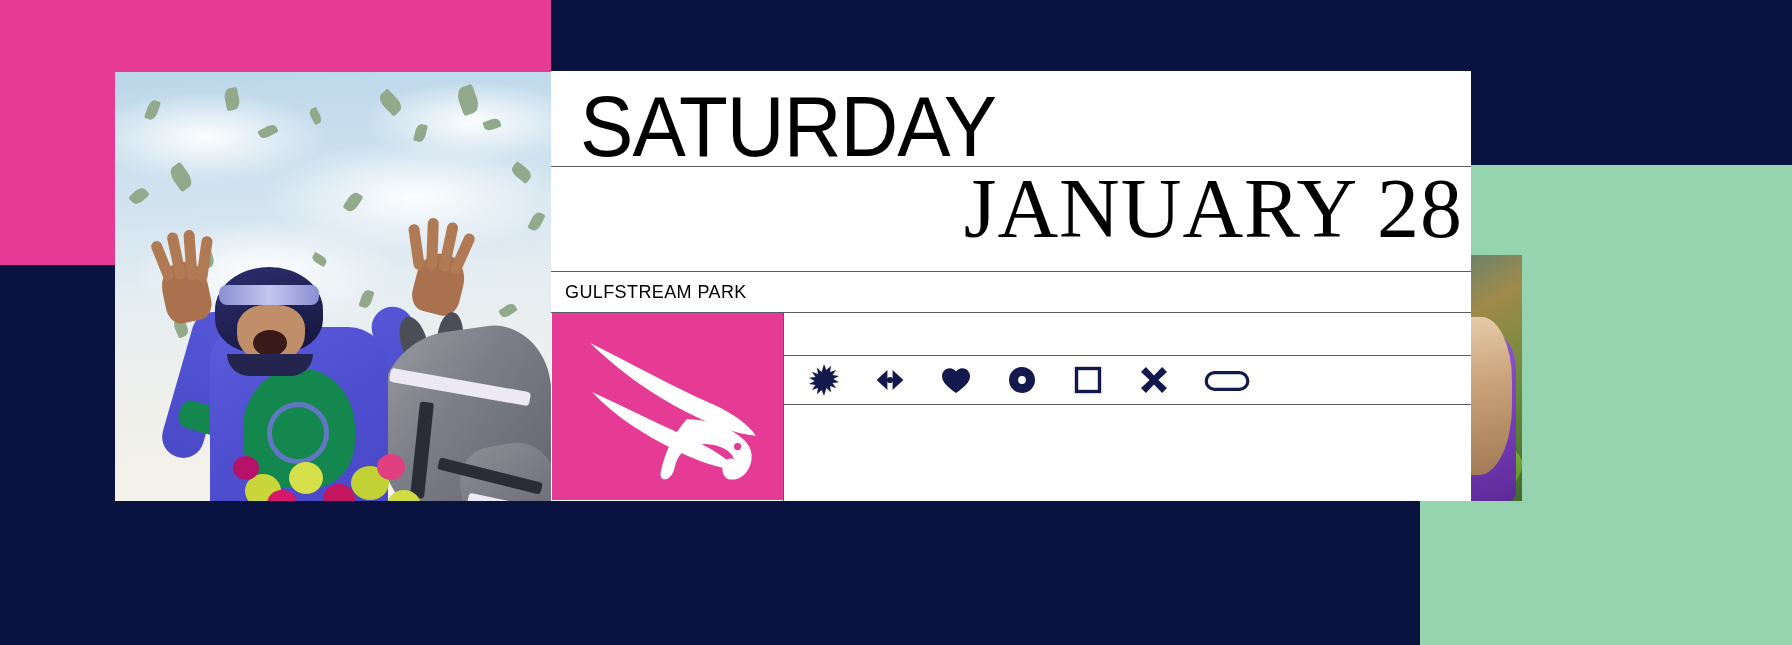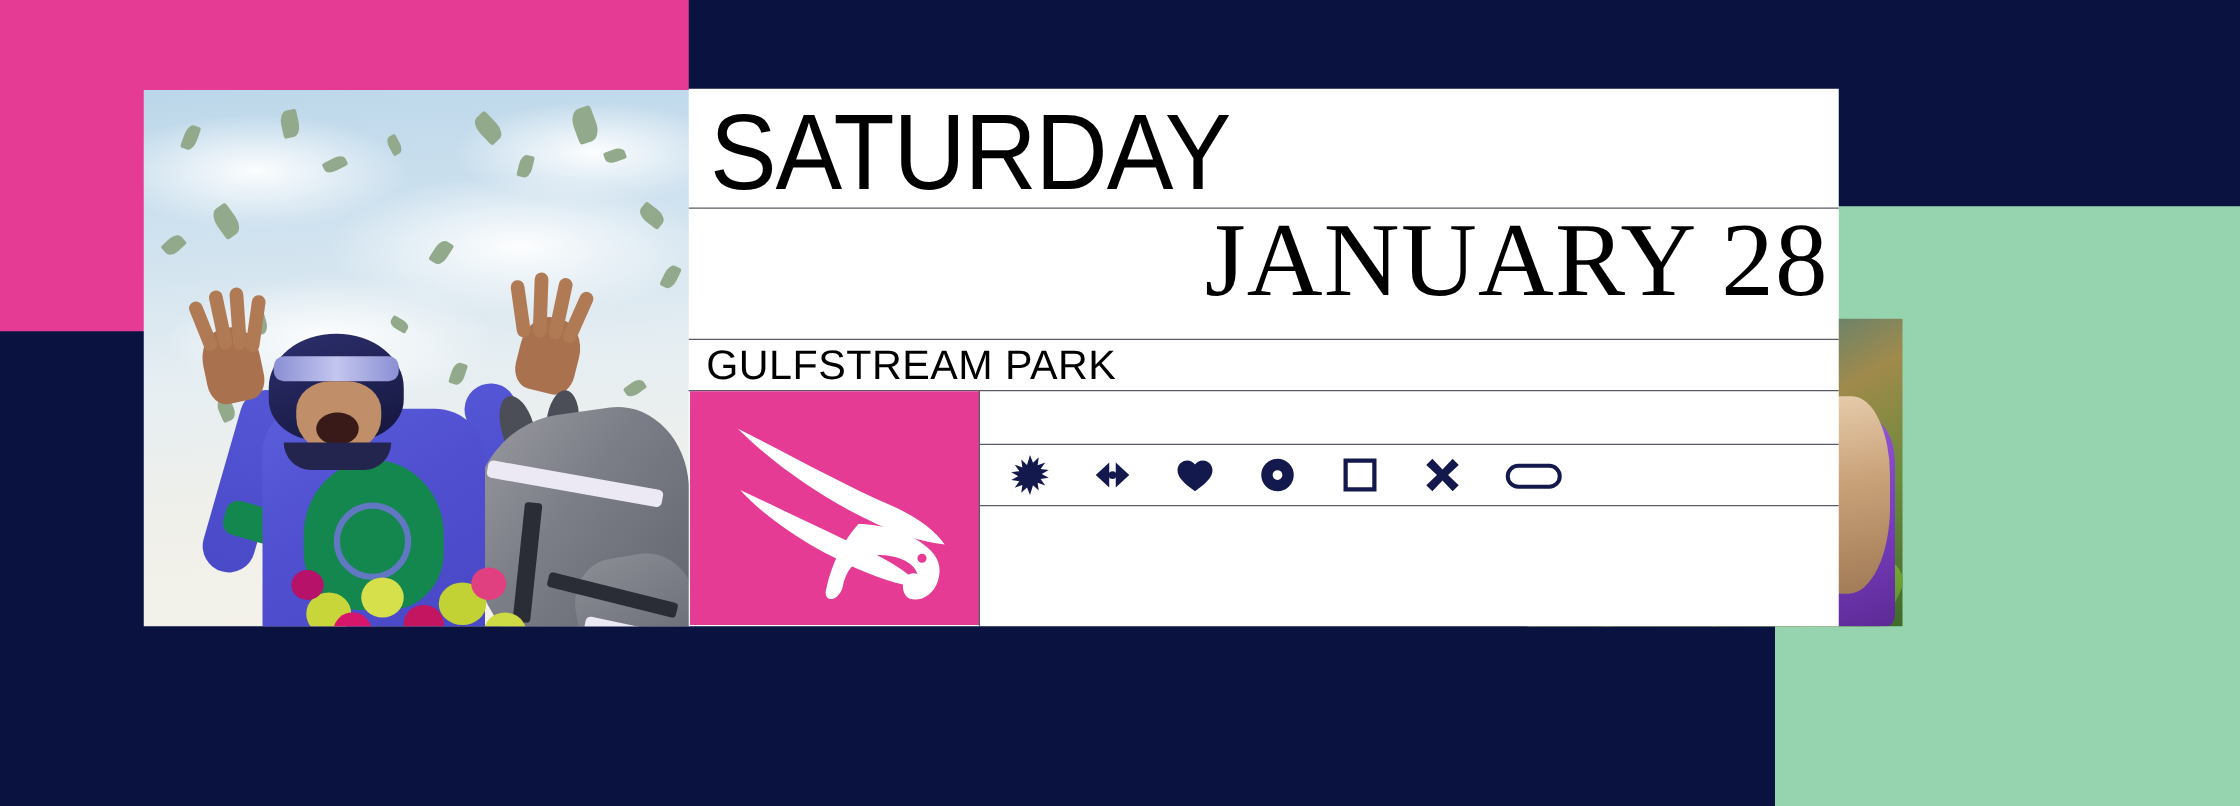--- a/index.html
+++ b/index.html
@@ -154,22 +154,22 @@
   }
 
   
   #info-card {
     position:absolute; left:551px; top:71px; width:920px; height:430px;
     background:#ffffff;
   }
   .rule { position:absolute; left:0; width:100%; height:1px; background:#5b5b66; }
 
   #row-saturday {
-    position:absolute; left:0; top:12px; width:100%; height:95px;
-    display:flex; align-items:flex-start;
+    position:absolute; left:0; top:0; width:100%; height:95px;
+    display:flex; align-items:flex-end;padding-left:12px;
   }
   #saturday-text {
     font-family:"Liberation Sans", sans-serif;
     font-weight:400;
     font-size:86px;
     line-height:.92;
     letter-spacing:-1px;
     color:#000;
     transform:scaleX(.93);
     transform-origin:left center;
@@ -191,21 +191,21 @@
     margin-right:8px;
     white-space:nowrap;
   }
 
   #row-venue {
     position:absolute; left:0; top:201px; width:100%; height:40px;
     display:flex; align-items:center;
   }
   #venue-text {
     font-family:"Liberation Sans", sans-serif;
-    font-size:33px; letter-spacing:.4px; color:#000;
+    font-size:18px; letter-spacing:.4px; color:#000;
     margin-left:14px; white-space:nowrap;
   }
 
   
   #pegasus-tile {
     position:absolute; left:1px; top:242px; width:232px; height:187px;
     background:#e53b94;
     display:flex; align-items:center; justify-content:center;
   }
   #pegasus-tile svg { width:185px; height:150px; display:block; }

